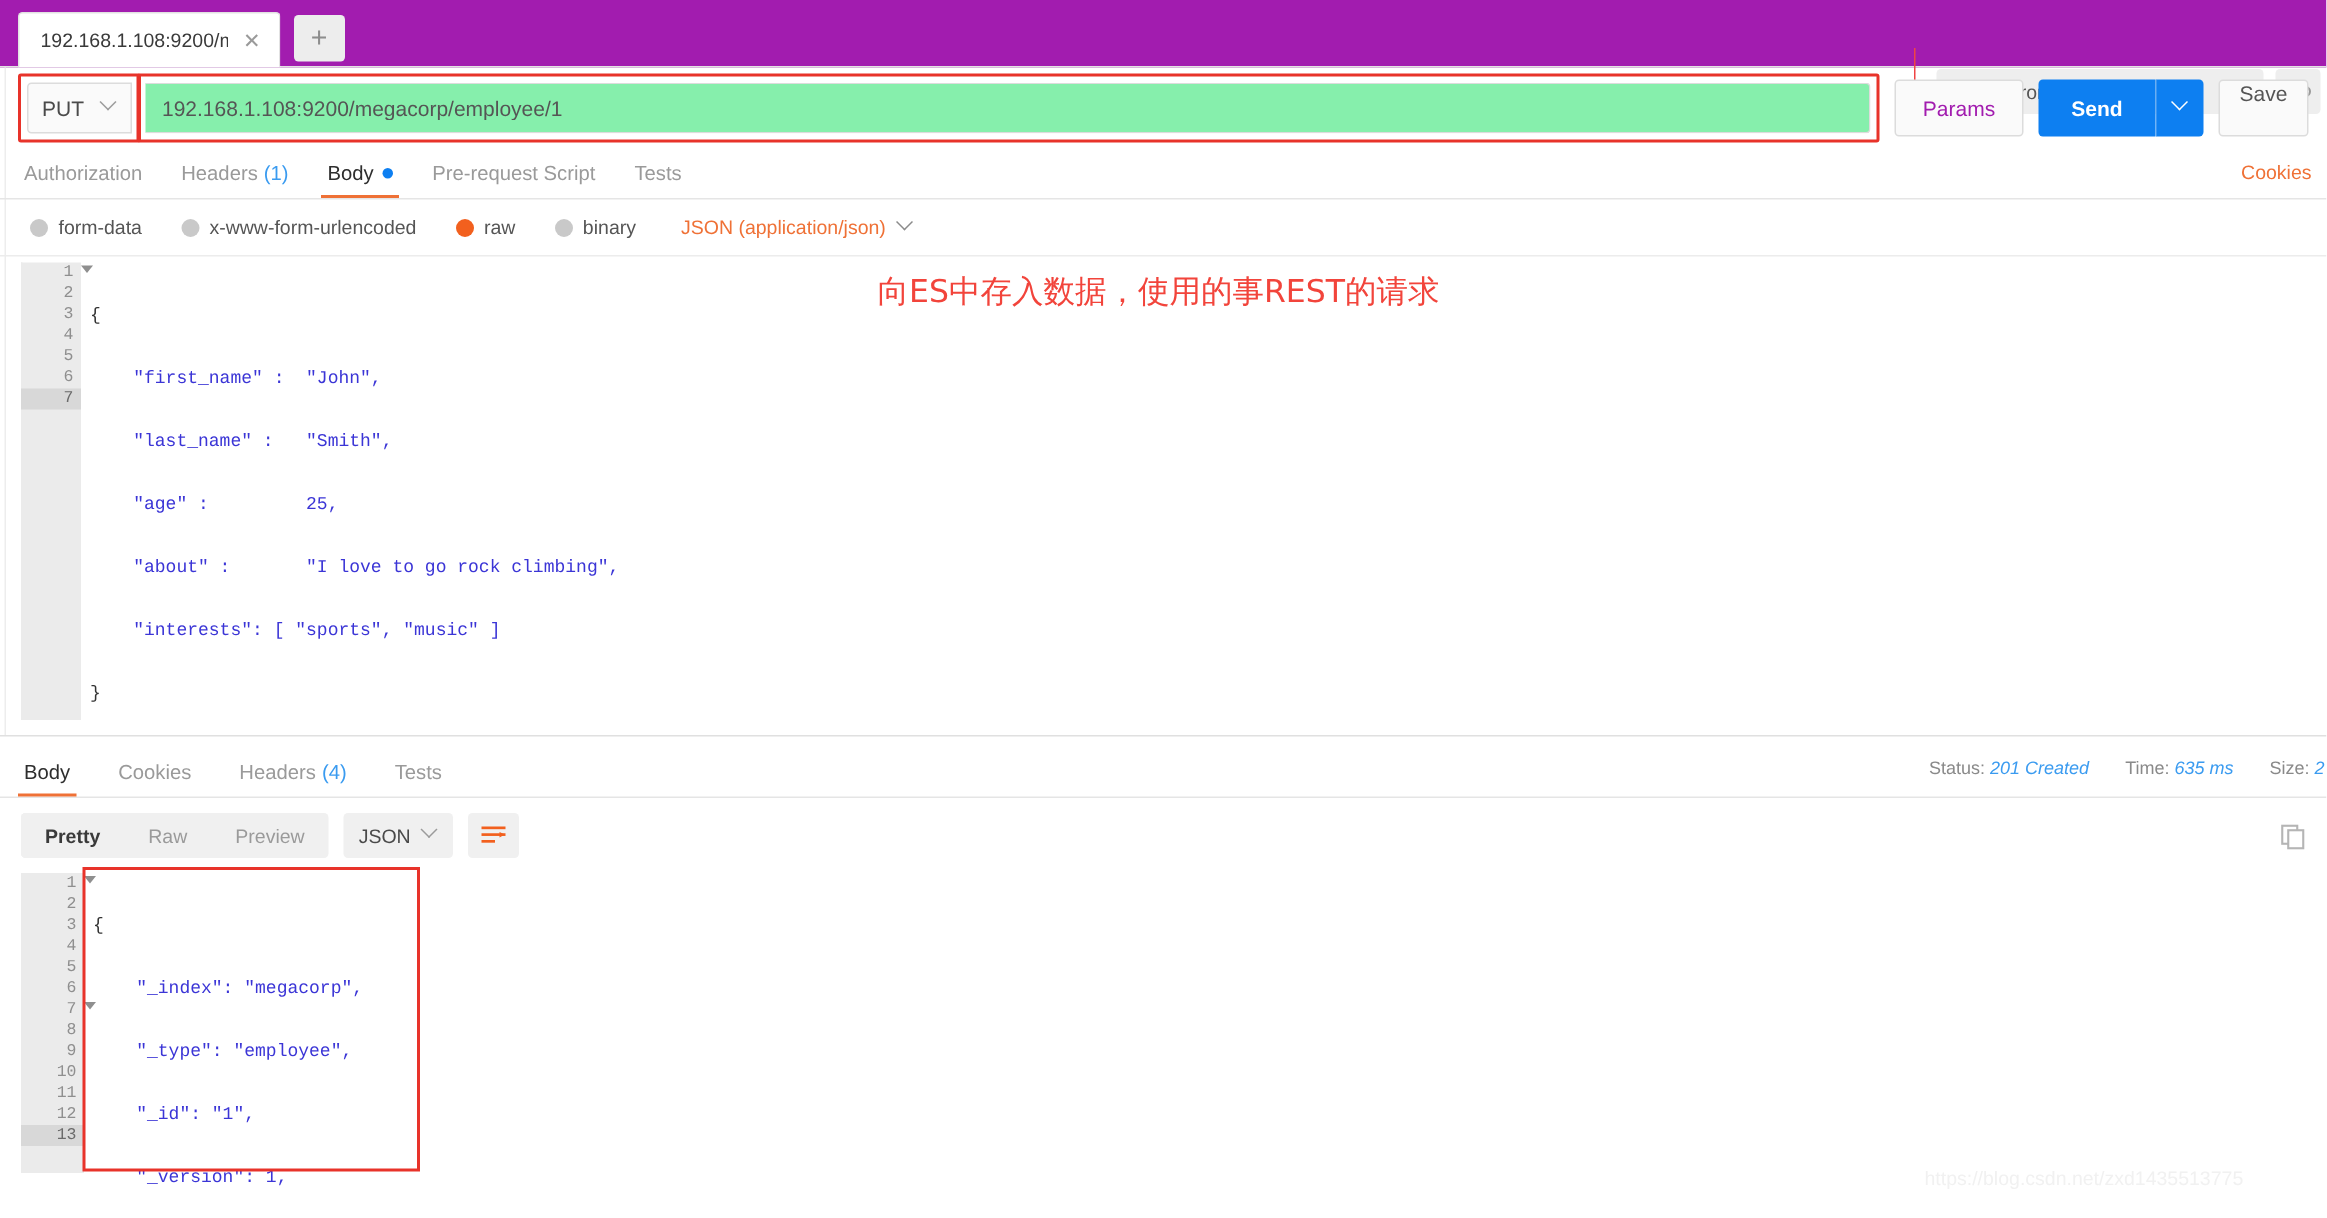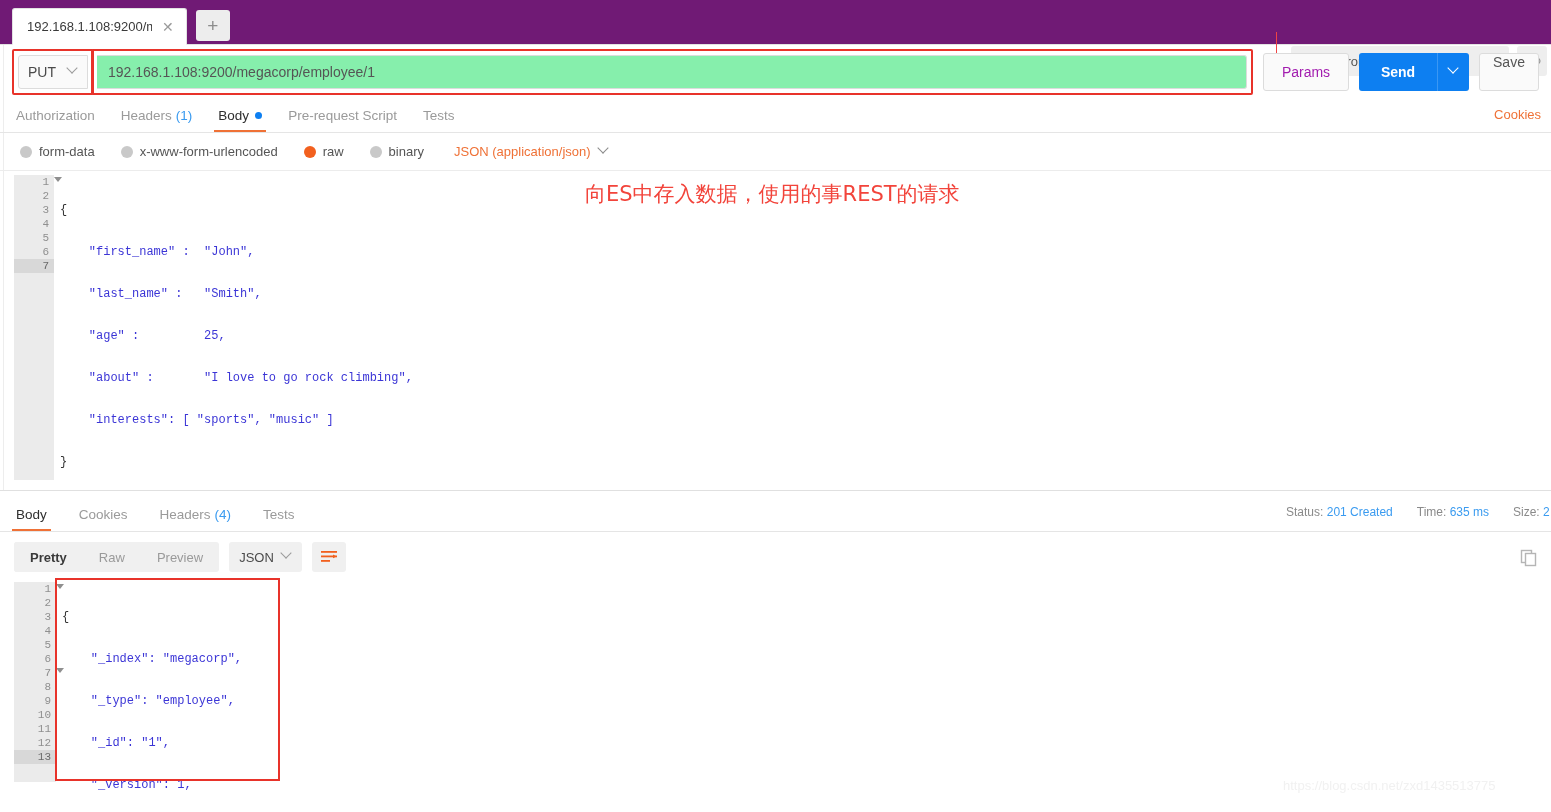--- a/index.html
+++ b/index.html
@@ -9,21 +9,21 @@
     font-family: "Liberation Sans", sans-serif;
     font-size: 13px;
     color: #333;
     overflow: hidden;
   }
   .app { position: relative; width: 1551px; height: 812px; background: #fff; }
 
   
   .tabbar {
     position: absolute; left: 0; top: 0; width: 1551px; height: 45px;
-    background: #701a75; border-bottom: 1px solid #e2e2e2;
+    background: #a21caf; border-bottom: 1px solid #e2e2e2;
     display: flex; align-items: flex-end;
   }
   .tabstrip { display: flex; align-items: flex-end; height: 45px; padding-left: 12px; }
   .req-tab {
     display: flex; align-items: center; gap: 10px;
     height: 37px; padding: 0 12px 0 14px;
     background: #fff; border: 1px solid #e2e2e2; border-bottom: 1px solid #fff;
     border-top-left-radius: 3px; border-top-right-radius: 3px;
     position: relative; top: 1px;
     font-size: 13px; color: #3a3a3a;
@@ -194,21 +194,21 @@
   .resptabs {
     position: absolute; left: 0; top: 498px; width: 1551px; height: 34px;
     border-bottom: 1px solid #e5e5e5; display: flex; align-items: center;
     padding-left: 16px; gap: 32px;
   }
   .status-area {
     position: absolute; right: 0; top: 505px;
     display: flex; align-items: center; gap: 24px; font-size: 12px; color: #8a8a8a;
     white-space: nowrap; overflow: hidden; width: 265px;
   }
-  .status-area .v { color: #3a9bf0; }
+  .status-area .v { color: #3a9bf0; font-style: italic; }
 
   .resp-toolbar {
     position: absolute; left: 0; top: 532px; width: 1551px; height: 50px;
     display: flex; align-items: center; padding-left: 14px; gap: 10px;
   }
   .seg {
     display: flex; background: #f0f0f0; border-radius: 3px; overflow: hidden; height: 30px;
   }
   .seg-item {
     padding: 0 16px; height: 30px; display: flex; align-items: center;

